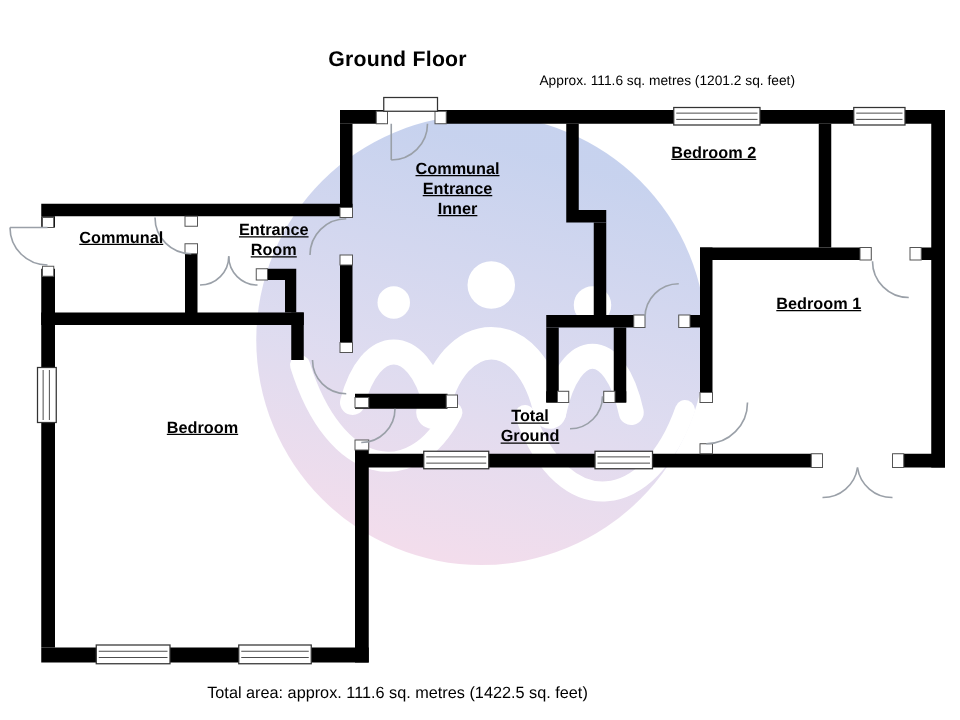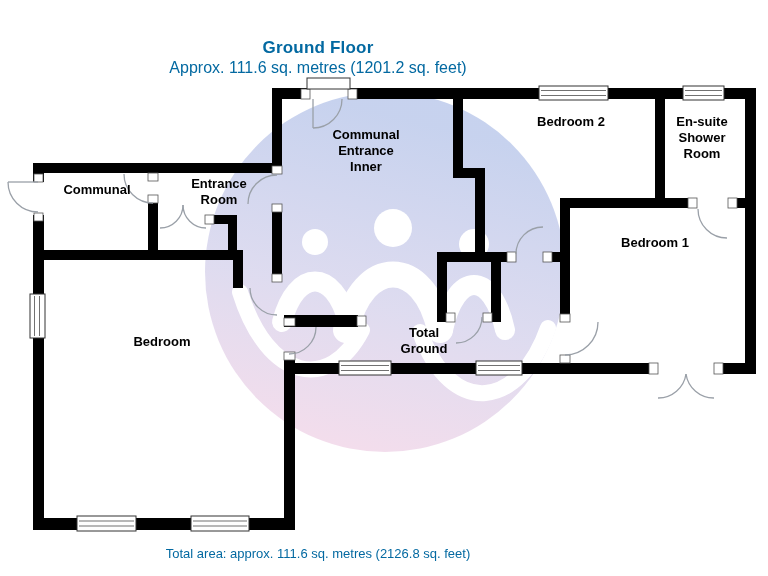--- a/index.html
+++ b/index.html
@@ -1,23 +1,23 @@
 <!DOCTYPE html>
 <html><head>
 <meta charset="utf-8">
 <style>
   html,body{margin:0;padding:0;background:#ffffff;}
   #stage{position:relative;width:768px;height:576px;background:#ffffff;overflow:hidden;
          font-family:"Liberation Sans", sans-serif;}
-  .ttl{position:absolute;left:0;width:636px;text-align:center;color:#0369a1;}
+  .ttl{position:absolute;left:0;width:636px;text-align:center;color:#000000;}
   #main-title{top:38px;font-size:17px;font-weight:bold;letter-spacing:.2px;}
-  #sub-title{top:59px;font-size:16px;}
+  #sub-title{top:59px;font-size:11px;text-align:right;}
   #footer-text{top:546px;font-size:13px;}
   .room-label{position:absolute;transform:translateX(-50%);text-align:center;color:#000;
-              font-size:13px;font-weight:bold;line-height:16px;white-space:nowrap;}
+              font-size:13px;font-weight:bold;line-height:16px;white-space:nowrap;text-decoration:underline;}
   svg{position:absolute;left:0;top:0;}
   .wall{fill:#000;}
   .jamb{fill:#fff;stroke:#555;stroke-width:.8;}
   .win{fill:#fff;stroke:#333;stroke-width:1;}
   .winline{stroke:#333;stroke-width:.7;fill:none;}
   .arc{stroke:#9aa0a8;stroke-width:1.3;fill:none;}
   .leaf{stroke:#9aa0a8;stroke-width:1.3;}
 </style>
 </head>
 <body>
@@ -202,42 +202,37 @@
 
       <path class="arc" d="M 698,209 A 29,29 0 0 0 727,238"></path>
 
       <path class="arc" d="M 686,374 A 28,28 0 0 1 658,398"></path>
       <path class="arc" d="M 686,374 A 28,28 0 0 0 714,398"></path>
     </g>
   </svg>
 
   <div class="ttl" id="main-title">Ground Floor</div>
   <div class="ttl" id="sub-title">Approx. 111.6 sq. metres (1201.2 sq. feet)</div>
-  <div class="ttl" id="footer-text">Total area: approx. 111.6 sq. metres (2126.8 sq. feet)</div>
+  <div class="ttl" id="footer-text">Total area: approx. 111.6 sq. metres (1422.5 sq. feet)</div>
 
   <div class="room-label" style="left:97px;top:182px">
     <div>Communal</div>
   </div>
   <div class="room-label" style="left:219px;top:176px">
     <div>Entrance</div>
     <div>Room</div>
   </div>
   <div class="room-label" style="left:366px;top:127px">
     <div>Communal</div>
     <div>Entrance</div>
     <div>Inner</div>
   </div>
   <div class="room-label" style="left:571px;top:114px">
     <div>Bedroom 2</div>
   </div>
-  <div class="room-label" style="left:702px;top:114px">
-    <div>En-suite</div>
-    <div>Shower</div>
-    <div>Room</div>
-  </div>
   <div class="room-label" style="left:655px;top:235px">
     <div>Bedroom 1</div>
   </div>
   <div class="room-label" style="left:162px;top:334px">
     <div>Bedroom</div>
   </div>
   <div class="room-label" style="left:424px;top:325px">
     <div>Total</div>
     <div>Ground</div>
   </div>

